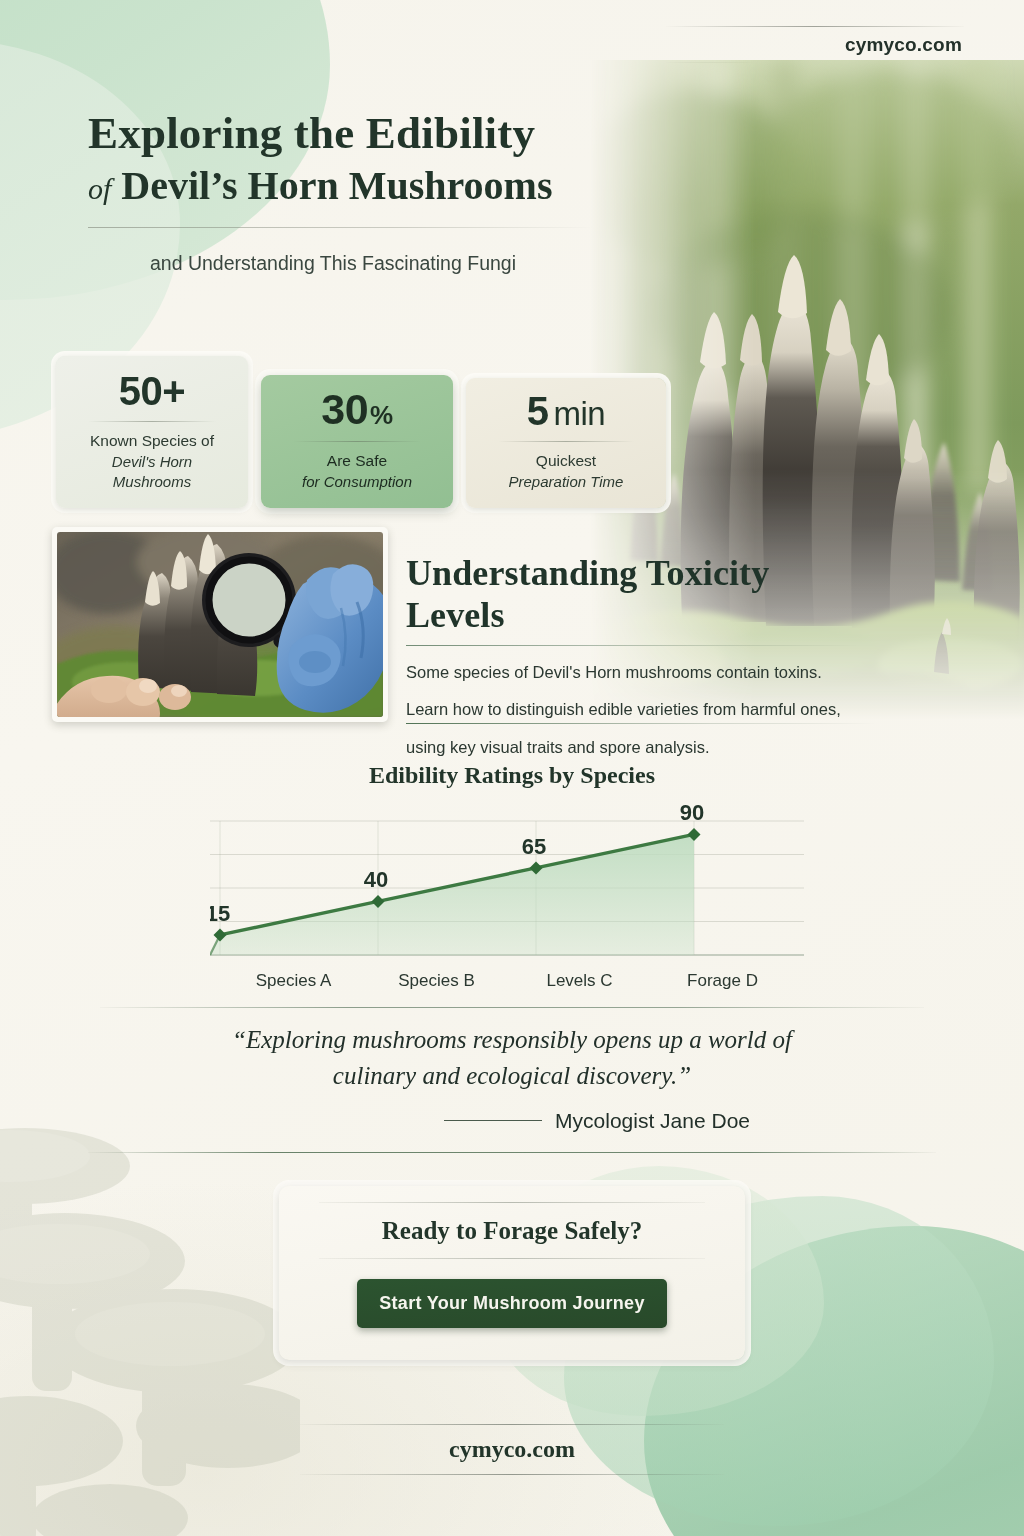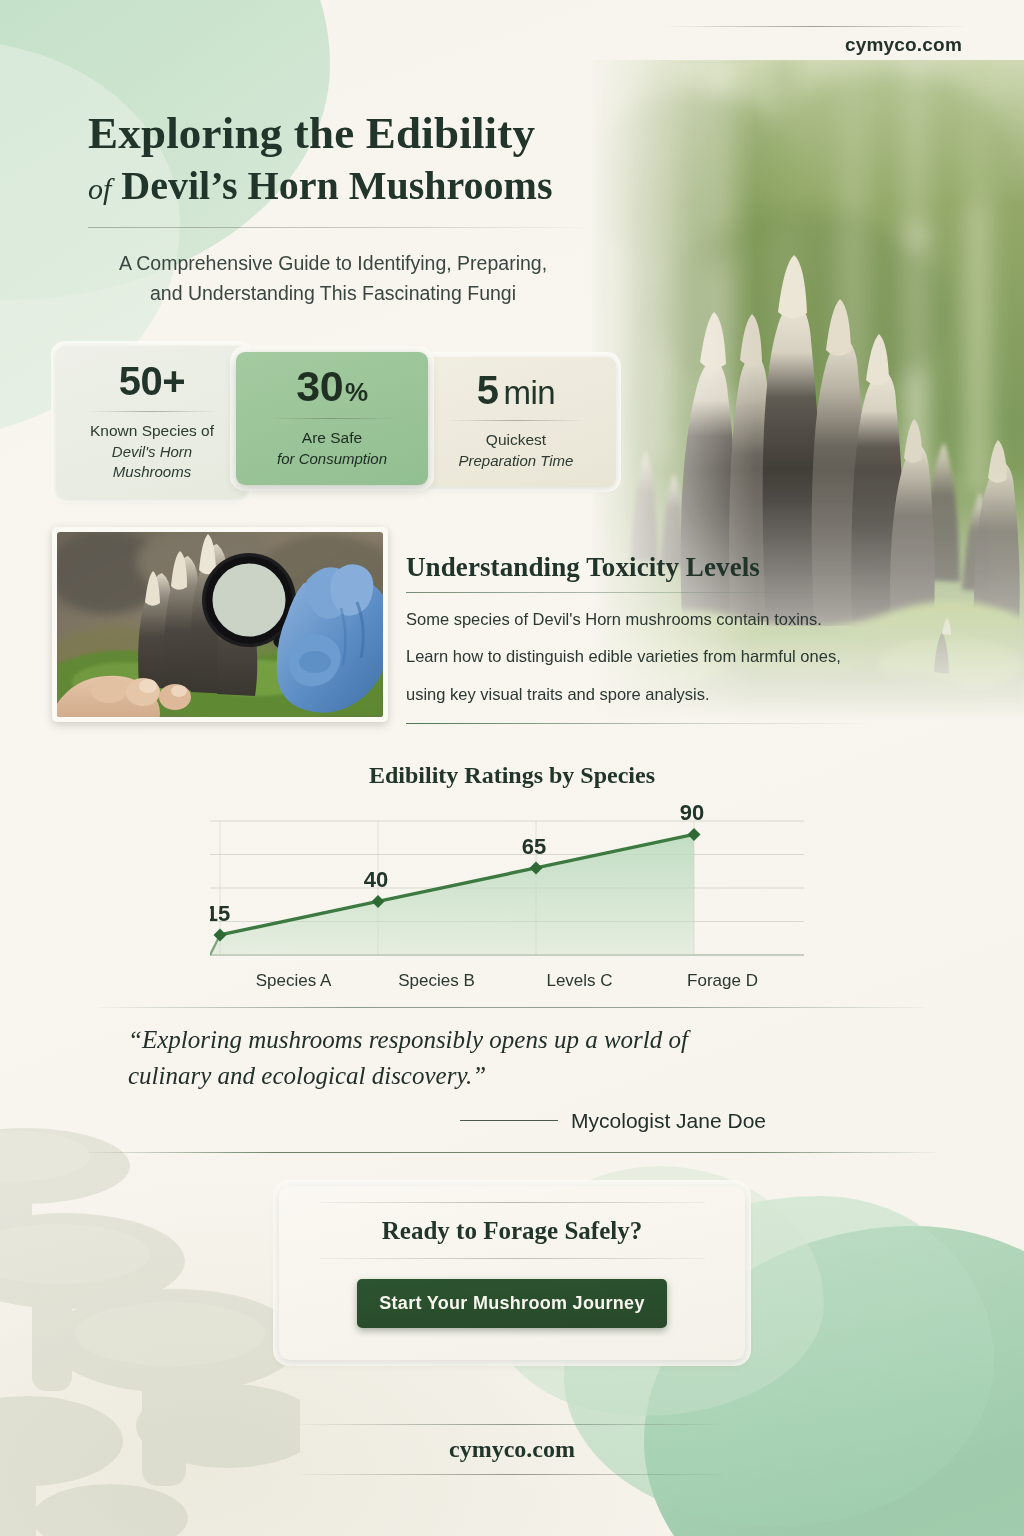--- a/index.html
+++ b/index.html
@@ -158,24 +158,25 @@
     font-size: 19.5px;
     line-height: 1.55;
     color: #3a4740;
     text-align: center;
     width: 490px;
   }
 
   
   .stats {
     position: absolute;
-    top: 338px;
+    top: 348px;
     left: 56px;
     display: flex;
-    align-items: center;
+    align-items: flex-end;
+    gap: 25px;
   }
   .stat-card {
     border-radius: 9px;
     padding: 12px 18px 16px;
     text-align: center;
     position: relative;
   }
   .stat-a {
     width: 192px;
     background: linear-gradient(160deg, #eef0e9 0%, #e6eade 100%);
@@ -256,21 +257,21 @@
   }
   .tox-text {
     position: absolute;
     top: 552px;
     left: 406px;
     width: 470px;
   }
   .tox-heading {
     font-family: "Liberation Serif", serif;
     font-weight: bold;
-    font-size: 27px;
+    font-size: 36px;
     color: #20342a;
     letter-spacing: 0.1px;
   }
   .tox-rule {
     height: 1px;
     margin-top: 9px;
     width: 452px;
     background: linear-gradient(to right, rgba(70,105,78,0.75), rgba(110,130,110,0.25) 70%, rgba(110,130,110,0));
   }
   .tox-body p {
@@ -322,23 +323,23 @@
   .chart-bottom-rule {
     margin-top: 16px;
     height: 1px;
     background: linear-gradient(to right, rgba(140,145,130,0.05), rgba(70,100,75,0.6) 30%, rgba(70,100,75,0.55) 70%, rgba(140,145,130,0.05));
   }
 
   
   .quote-block {
     position: absolute;
     top: 1022px;
-    left: 128px;
+    left: 112px;
     width: 800px;
-    text-align: left;
+    text-align: center;
   }
   .quote-text {
     font-family: "Liberation Serif", serif;
     font-style: italic;
     font-size: 25px;
     line-height: 1.45;
     color: #22302a;
   }
   .quote-attr-row {
     margin-top: 14px;
@@ -563,21 +564,20 @@
         <path d="M352 574 q2 -12 5 -16 q4 5 4 17 z" fill="#ddd7c6"></path>
       </g>
     </svg>
   </div>
 
   <div class="title-block">
     <div class="title-line1">Exploring the Edibility</div>
     <div class="title-line2"><span class="title-of">of</span> <span>Devil’s Horn Mushrooms</span></div>
     <div class="title-rule"></div>
     <div class="subtitle">
-      <div>A Comprehensive Guide to Identifying, Preparing,</div>
       <div>and Understanding This Fascinating Fungi</div>
     </div>
   </div>
 
   <div class="stats">
 
     <div class="stat-card stat-a">
       <div class="stat-value">50+</div>
       <div class="stat-rule"></div>
       <div class="stat-l1">Known Species of</div>

